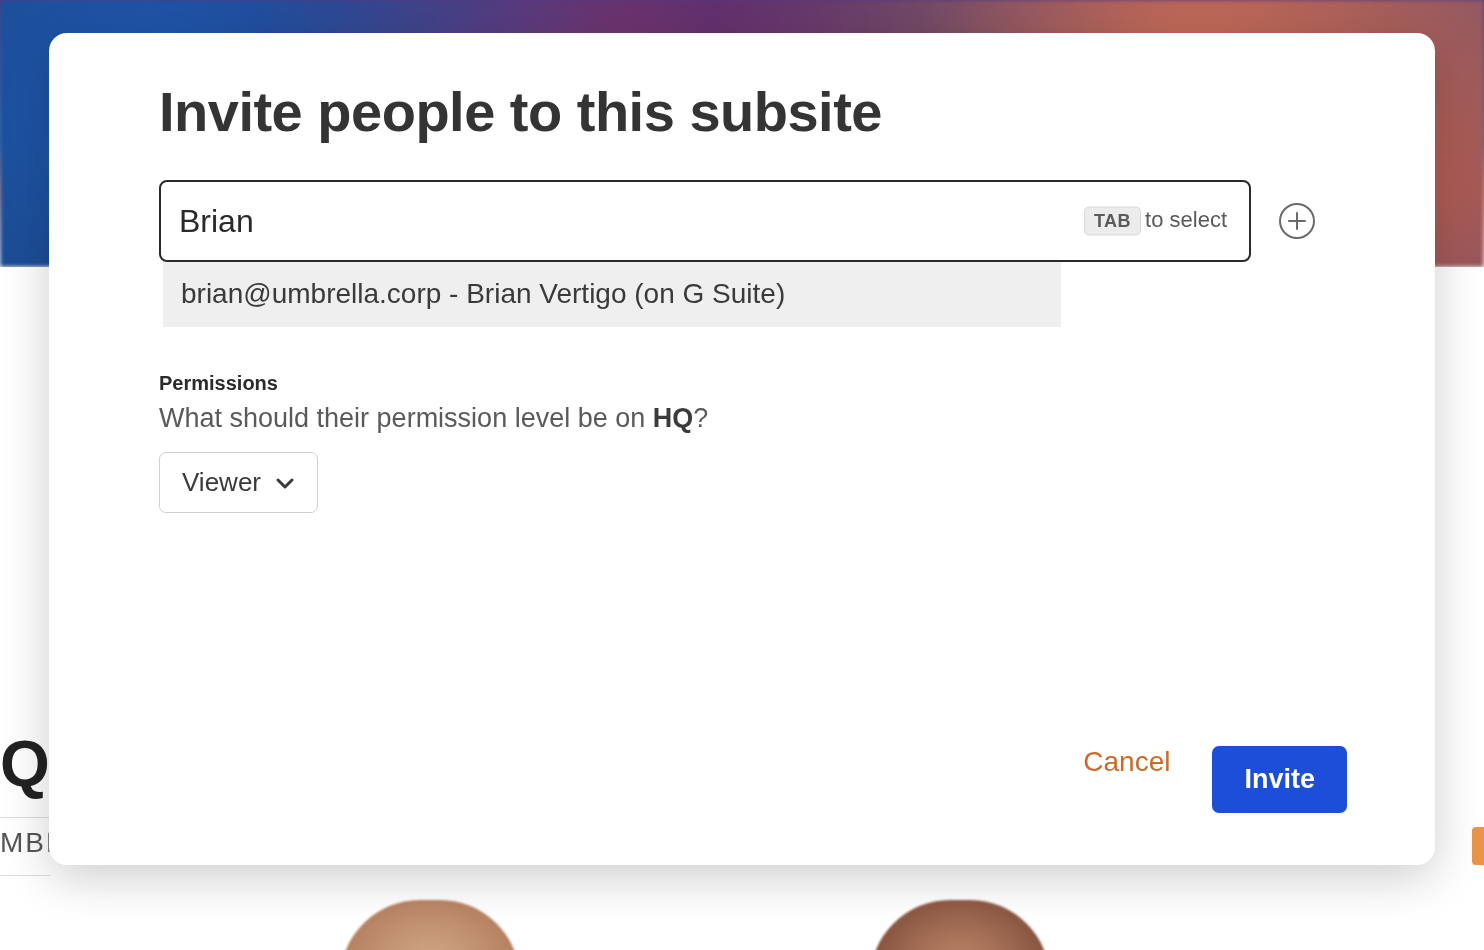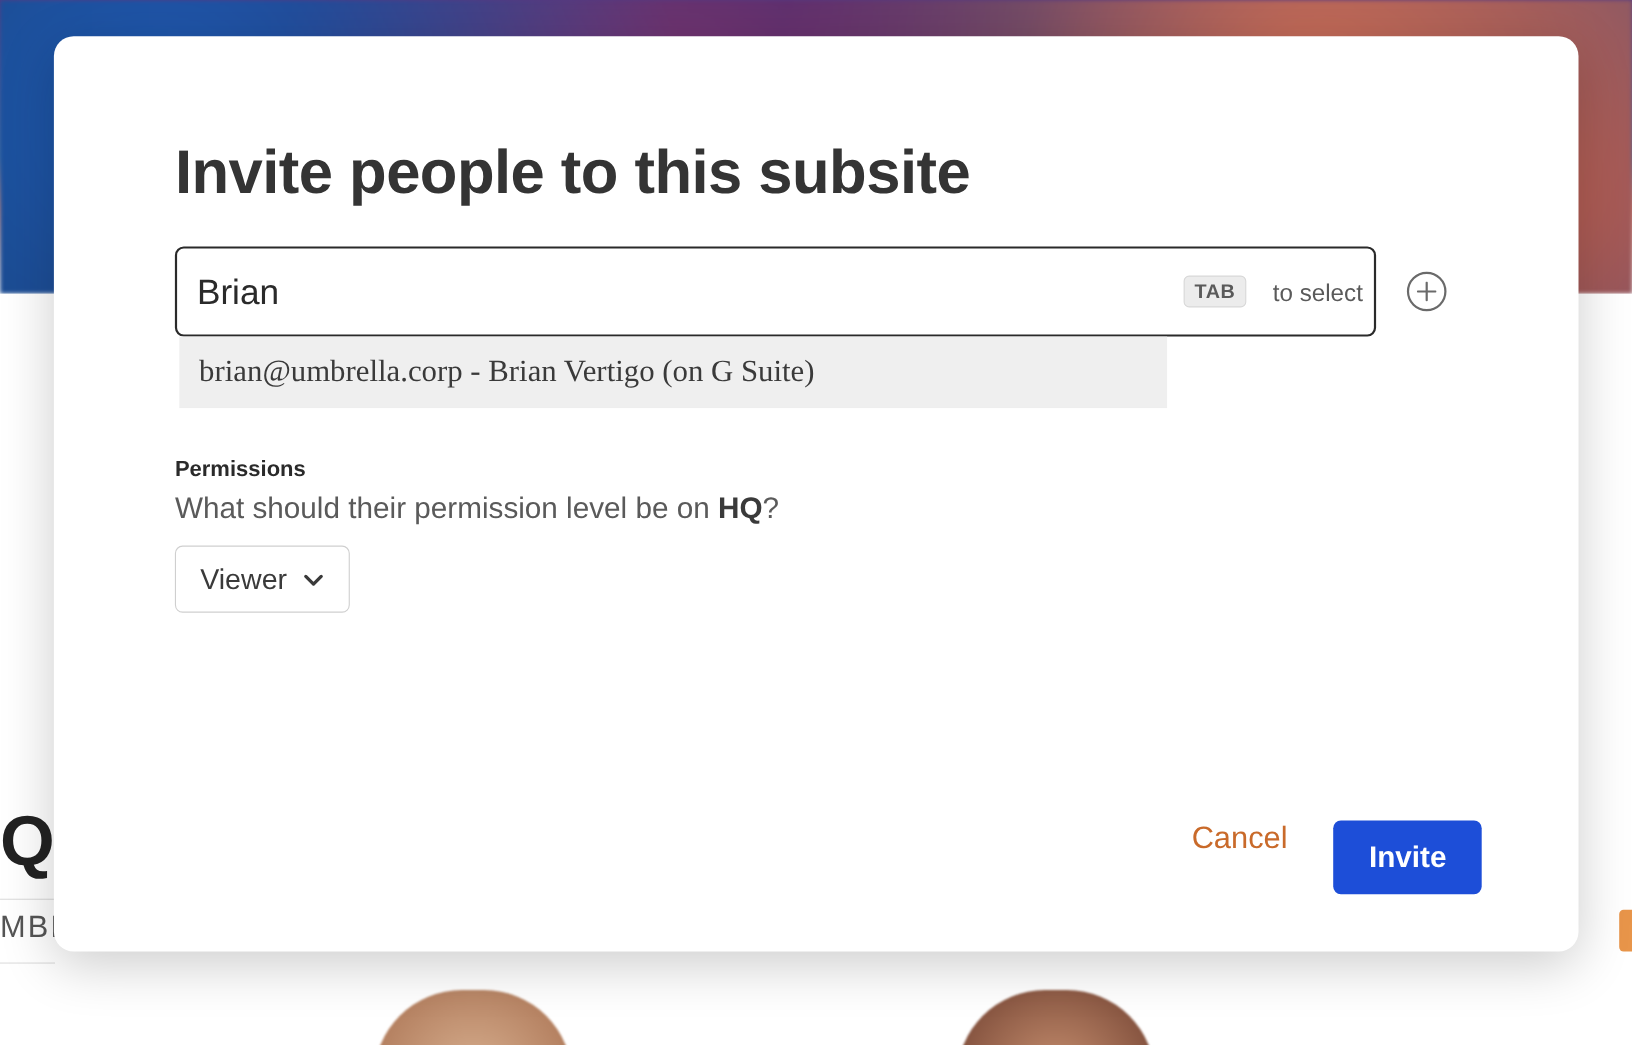--- a/index.html
+++ b/index.html
@@ -81,21 +81,21 @@
     }
     .modal {
       position: absolute;
       top: 33px;
       left: 49px;
       right: 49px;
       bottom: 85px;
       background: #ffffff;
       border-radius: 18px;
       box-shadow: 0 12px 48px rgba(0,0,0,0.2);
-      padding: 90px 120px 52px 110px;
+      padding: 46px 120px 52px 110px;
     }
     .modal-title {
       font-size: 56px;
       font-weight: 700;
       color: #343434;
       letter-spacing: -0.5px;
       margin-bottom: 36px;
     }
     .modal-desc {
       font-size: 28px;
@@ -123,26 +123,26 @@
       border: 2px solid #2a2a2a;
       border-radius: 8px;
       padding: 0 200px 0 18px;
       font-size: 32px;
       color: #2a2a2a;
       outline: none;
       font-family: inherit;
     }
     .input-hint {
       position: absolute;
-      right: 12px;
+      right: 24px;
       top: 50%;
       transform: translateY(-50%);
       display: flex;
-      align-items: flex-end;
-      gap: 24px;
+      align-items: flex-start;
+      gap: 4px;
     }
     .tab-key {
       display: inline-block;
       background: #ececec;
       border: 1px solid #d8d8d8;
       border-radius: 5px;
       padding: 3px 9px;
       font-size: 18px;
       font-weight: 600;
       color: #5a5a5a;
@@ -166,21 +166,20 @@
     }
     .add-more-btn svg { display: block; }
     .dropdown {
       position: absolute;
       top: 82px;
       left: 4px;
       right: 190px;
       background: #be185d;
       border-bottom: 1px solid #eee;
       padding: 0;
-      font-family: Liberation Serif, serif;
     }
     .dropdown-item {
       background: #efefef;
       padding: 16px 18px;
       font-size: 28px;
       color: #3a3a3a;
       cursor: pointer;
     }
     .permissions-section {
       margin-top: 110px;

